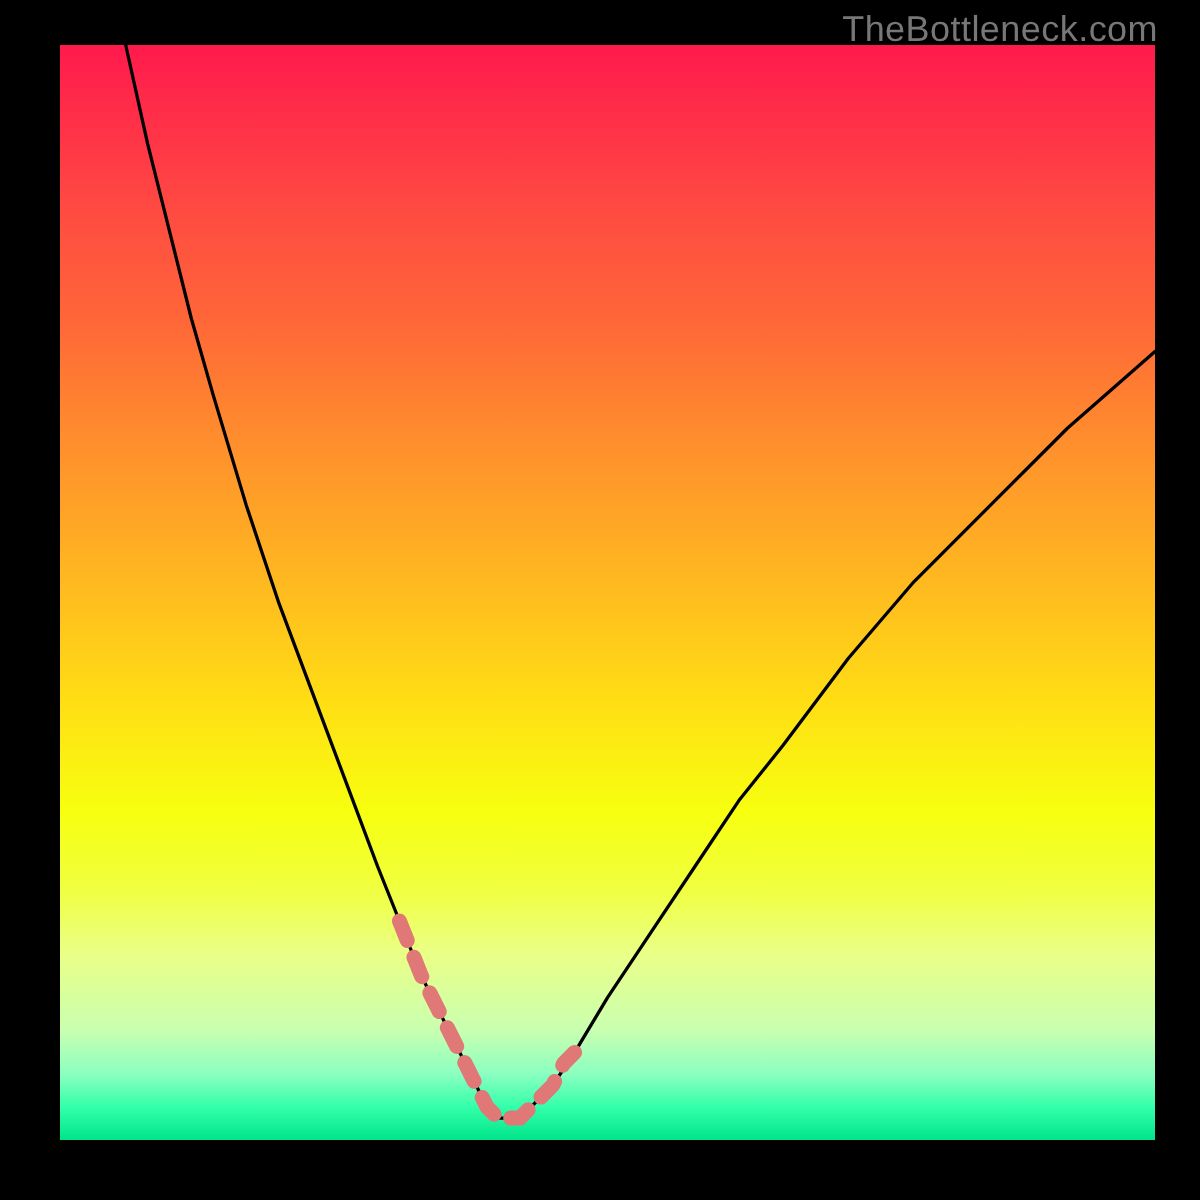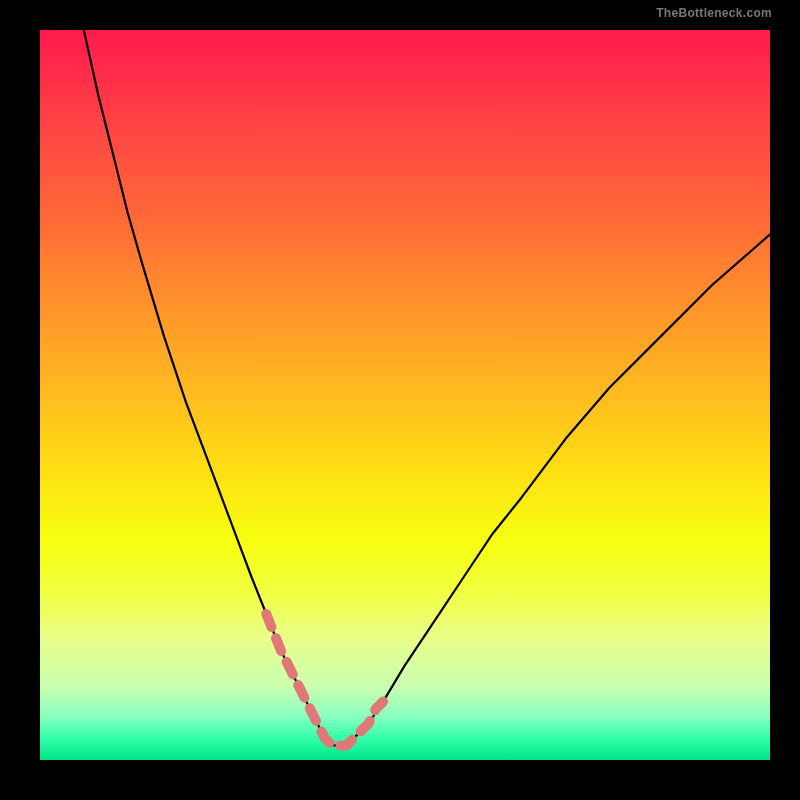--- a/index.html
+++ b/index.html
@@ -38,22 +38,22 @@
       #8affc0 94%,
       #33ffaa 97%,
       #00e58a 100%
     );
   }
   .watermark {
     position: absolute;
     top: 6px;
     right: 28px;
     color: #777;
-    font-size: 12px;
-    font-weight: 700;
+    font-size: 24px;
+    font-weight: 400;
     letter-spacing: 0.3px;
     user-select: none;
   }
   svg.curve {
     position: absolute;
     left: 0;
     top: 0;
     width: 730px;
     height: 730px;
     overflow: visible;

